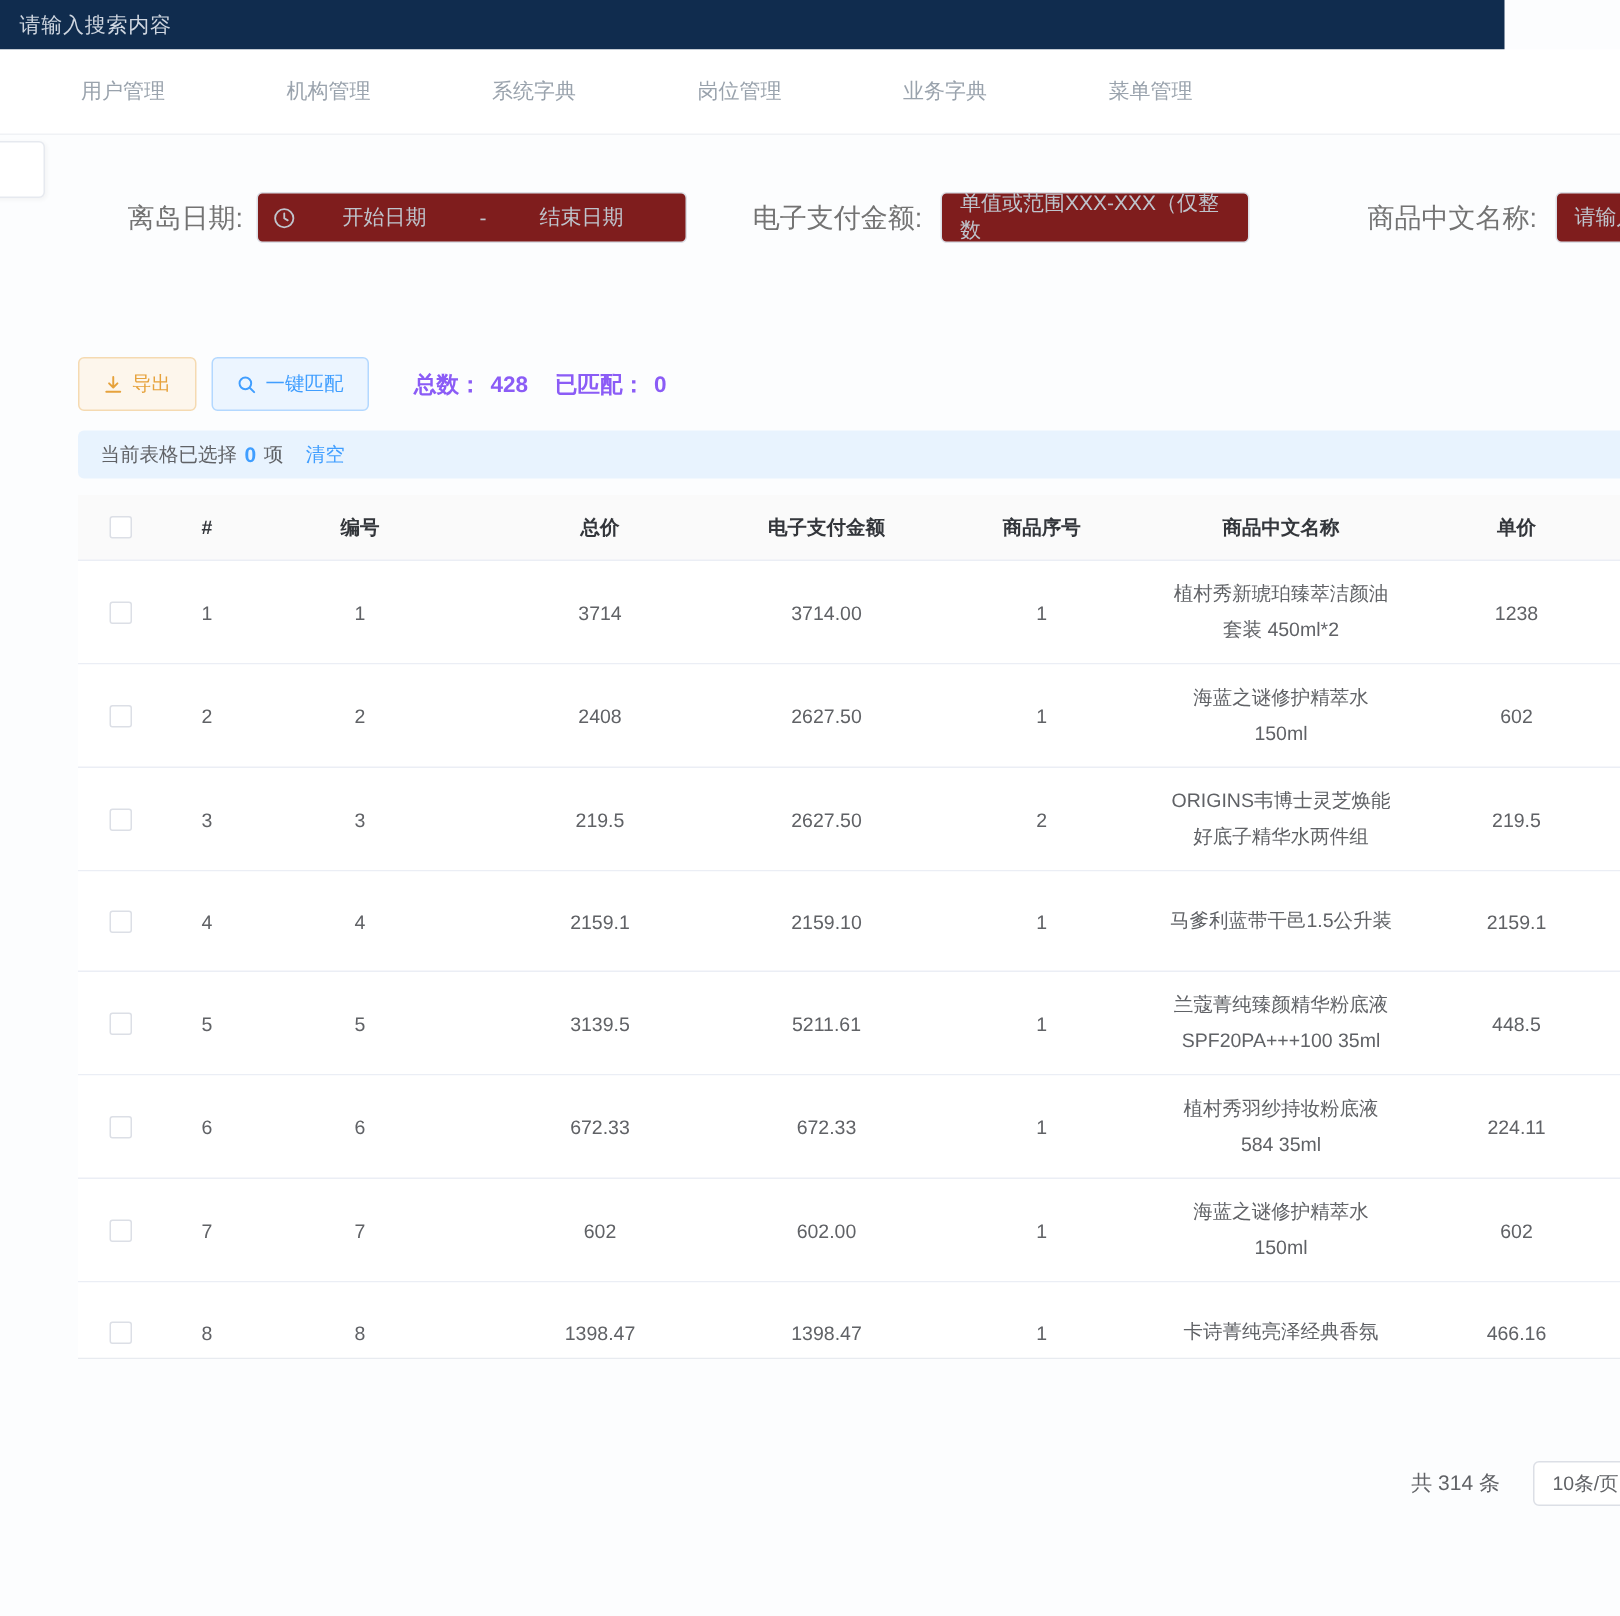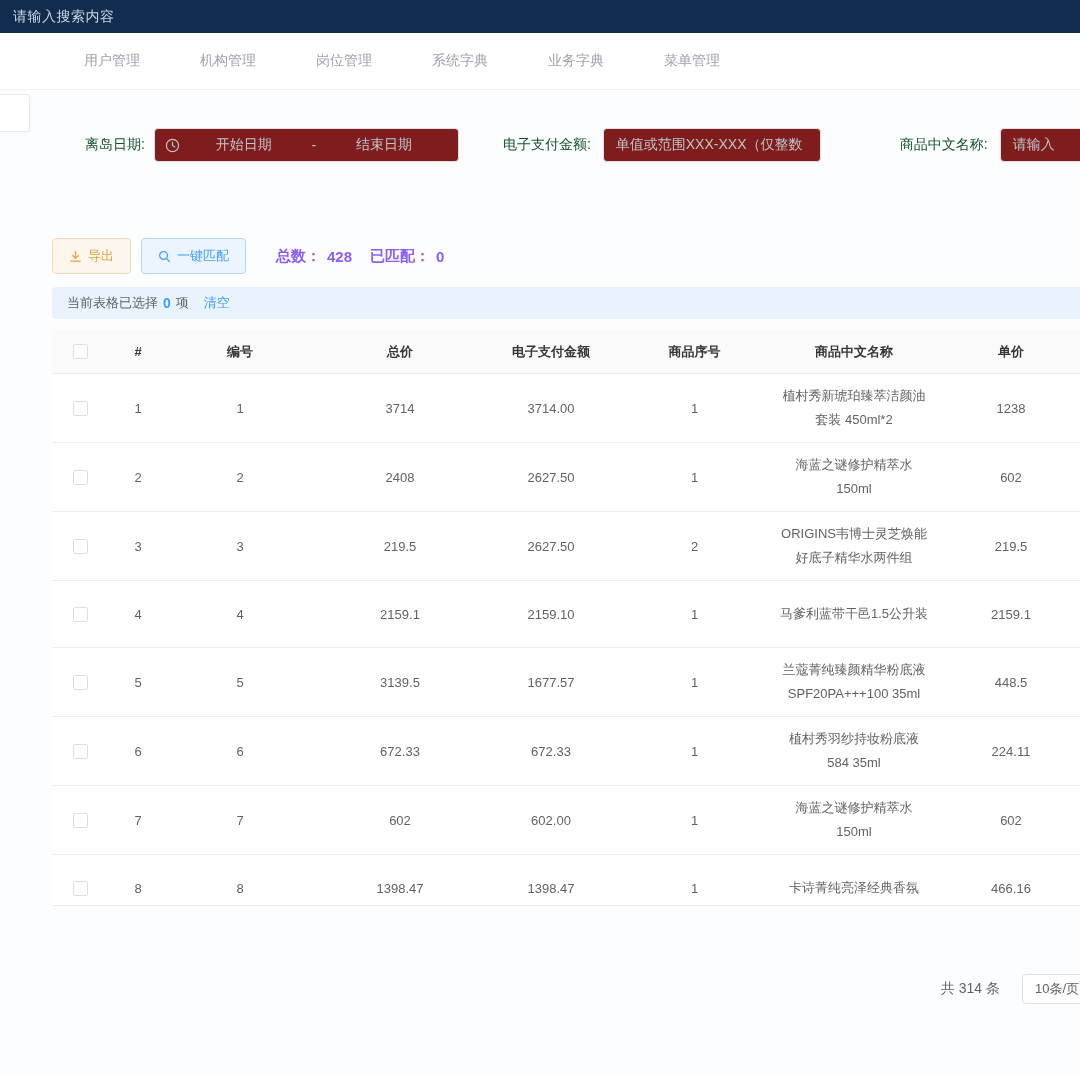--- a/index.html
+++ b/index.html
@@ -4,43 +4,43 @@
 <style>
   * { margin:0; padding:0; box-sizing:border-box; }
   html,body { width:1080px; height:1077px; }
   body {
     font-family:"Liberation Sans","DejaVu Sans",sans-serif;
     background:#fdfdfe; color:#606266; overflow:hidden; position:relative;
   }
   .stage { position:absolute; inset:0; width:1080px; height:1077px; overflow:hidden; background:#fcfdfe; }
 
   
-  .topbar { position:absolute; left:0; top:0; width:1080px; height:33px;
+  .topbar { position:absolute; left:0; top:0; width:1003px; height:33px;
     background:#102c4e; display:flex; align-items:center; padding-left:13px; }
   .topbar .search-text { color:#cfd6e0; font-size:14px; letter-spacing:.5px; }
 
   
   .tabbar { position:absolute; left:0; top:33px; width:1080px; height:57px;
-    background:#ffffff; border-bottom:1px solid #f0f2f5; display:flex; align-items:center; padding-left:54px; }
+    background:#ffffff; border-bottom:1px solid #f0f2f5; display:flex; align-items:center; padding-left:24px;gap:21px; }
   .tab { position:relative; height:100%; display:flex; align-items:center; gap:8px;
     padding:0 30px; font-size:14px; color:#9aa3ad; cursor:pointer; }
   .tab.active { color:#3a8ee6; }
   .tab.active::after { content:""; position:absolute; left:22px; right:22px; bottom:6px;
     height:2px; background:#5ba0d8; border-radius:1px; }
   .tab .tab-close { font-size:14px; color:#5ba0d8; line-height:1; }
 
   
   .drawer-stub { position:absolute; left:-6px; top:94px; width:36px; height:38px;
     background:#ffffff; border:1px solid #e6e9ef; border-radius:0 4px 4px 0;
     box-shadow:1px 1px 3px rgba(0,0,0,.04); }
 
   
   .filter-row { position:absolute; left:0; top:127px; width:1160px; height:36px;
     display:flex; align-items:center; }
-  .f-label { font-size:14px; color:#14532d; white-space:nowrap; }
+  .f-label { font-size:18px; color:#737373; white-space:nowrap; }
   .inp { height:34px; background:#7f1d1d; border:1px solid #dcdfe6; border-radius:4px;
     display:flex; align-items:center; font-size:14px; color:#bfc4cc; }
   .date-range { width:305px; margin-left:9px; padding:0 10px; justify-content:flex-start; gap:0; }
   .date-range .ph { flex:1; text-align:center; }
   .date-range .sep { color:#bfc4cc; padding:0 4px; }
   .clock { width:15px; height:15px; flex:none; }
   .amount-input { width:218px; margin-left:12px; padding:0 12px; }
   .product-input { width:130px; margin-left:12px; padding:0 12px; }
   .ml-date { margin-left:85px; }
   .ml-amount { margin-left:44px; }
@@ -95,25 +95,25 @@
   <div class="tabbar">
     <div class="tab">
         <span>用户管理</span>
 
       </div>
       <div class="tab">
         <span>机构管理</span>
 
       </div>
       <div class="tab">
+        <span>系统字典</span>
+
+      </div>
+      <div class="tab">
         <span>岗位管理</span>
-
-      </div>
-      <div class="tab">
-        <span>系统字典</span>
 
       </div>
       <div class="tab">
         <span>业务字典</span>
 
       </div>
       <div class="tab">
         <span>菜单管理</span>
 
       </div>
@@ -236,21 +236,21 @@
         <div class="cell c6 name-cell">马爹利蓝带干邑1.5公升装</div>
         <div class="cell c7">2159.1</div>
       </div>
       <div class="trow">
         <div class="cell c0">
           <span class="checkbox"></span>
         </div>
         <div class="cell c1">5</div>
         <div class="cell c2">5</div>
         <div class="cell c3">3139.5</div>
-        <div class="cell c4">1677.57</div>
+        <div class="cell c4">5211.61</div>
         <div class="cell c5">1</div>
         <div class="cell c6 name-cell">兰蔻菁纯臻颜精华粉底液SPF20PA+++100 35ml</div>
         <div class="cell c7">448.5</div>
       </div>
       <div class="trow">
         <div class="cell c0">
           <span class="checkbox"></span>
         </div>
         <div class="cell c1">6</div>
         <div class="cell c2">6</div>

